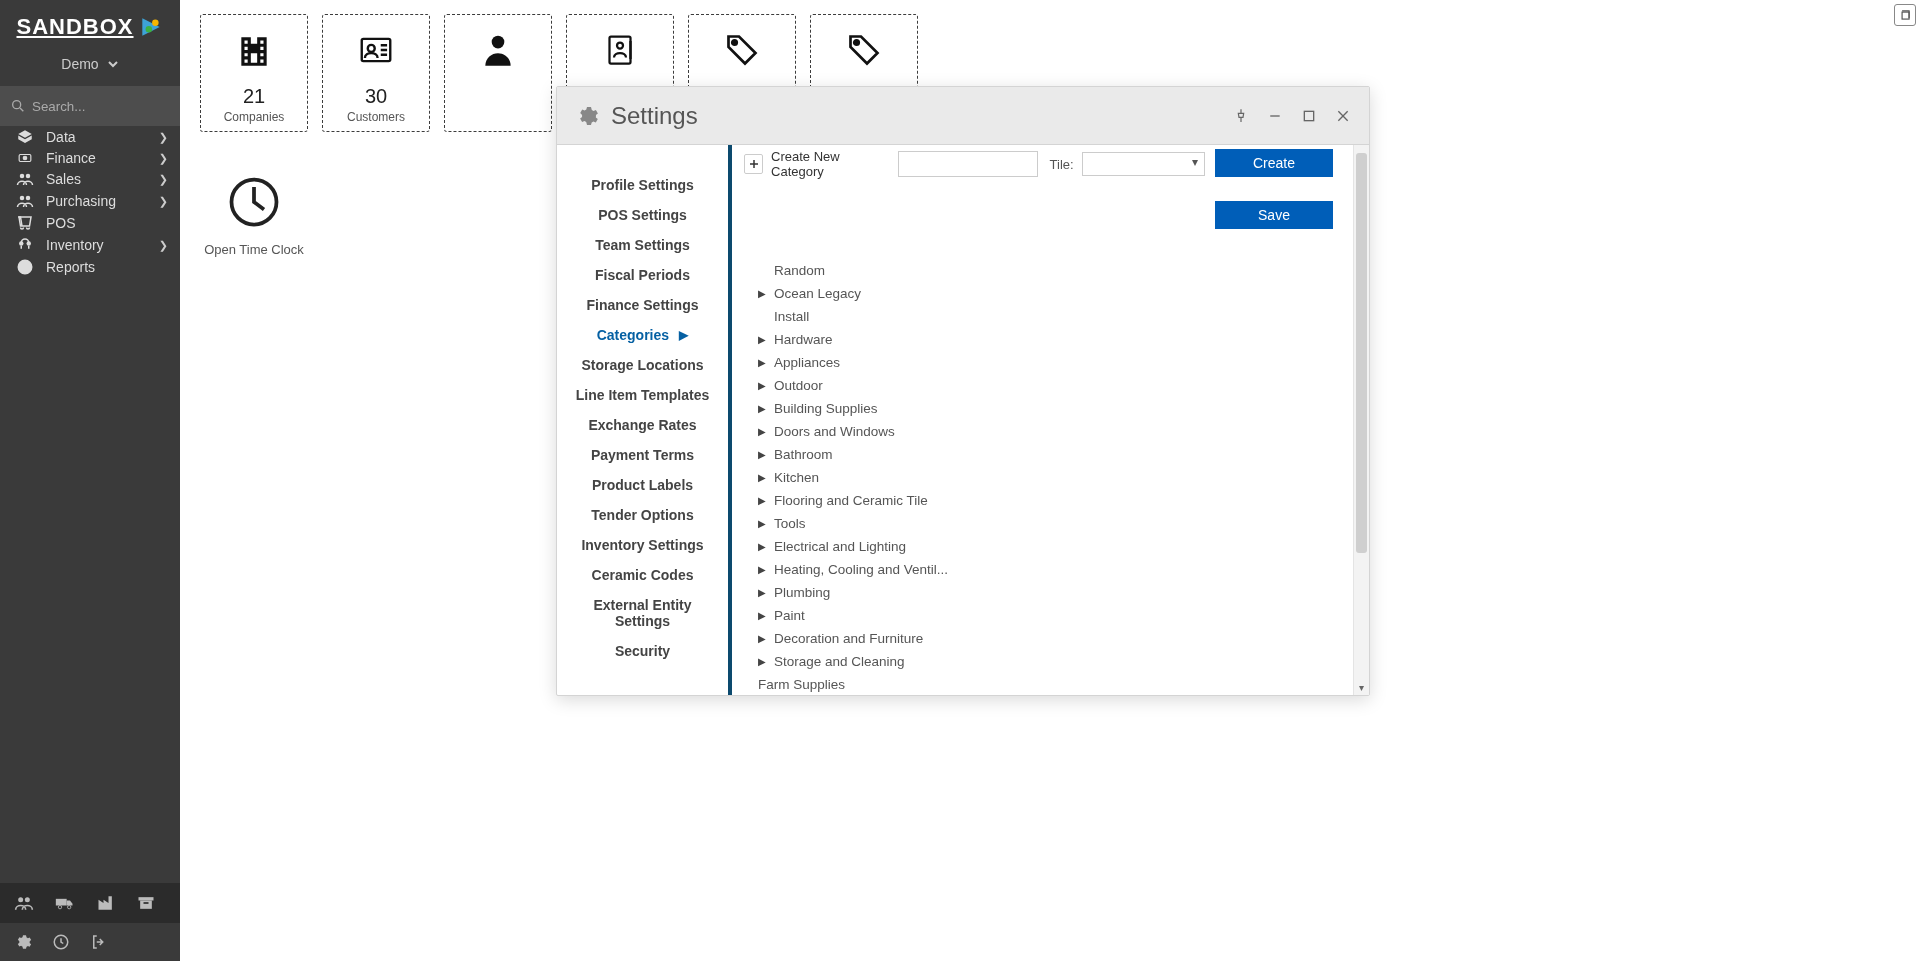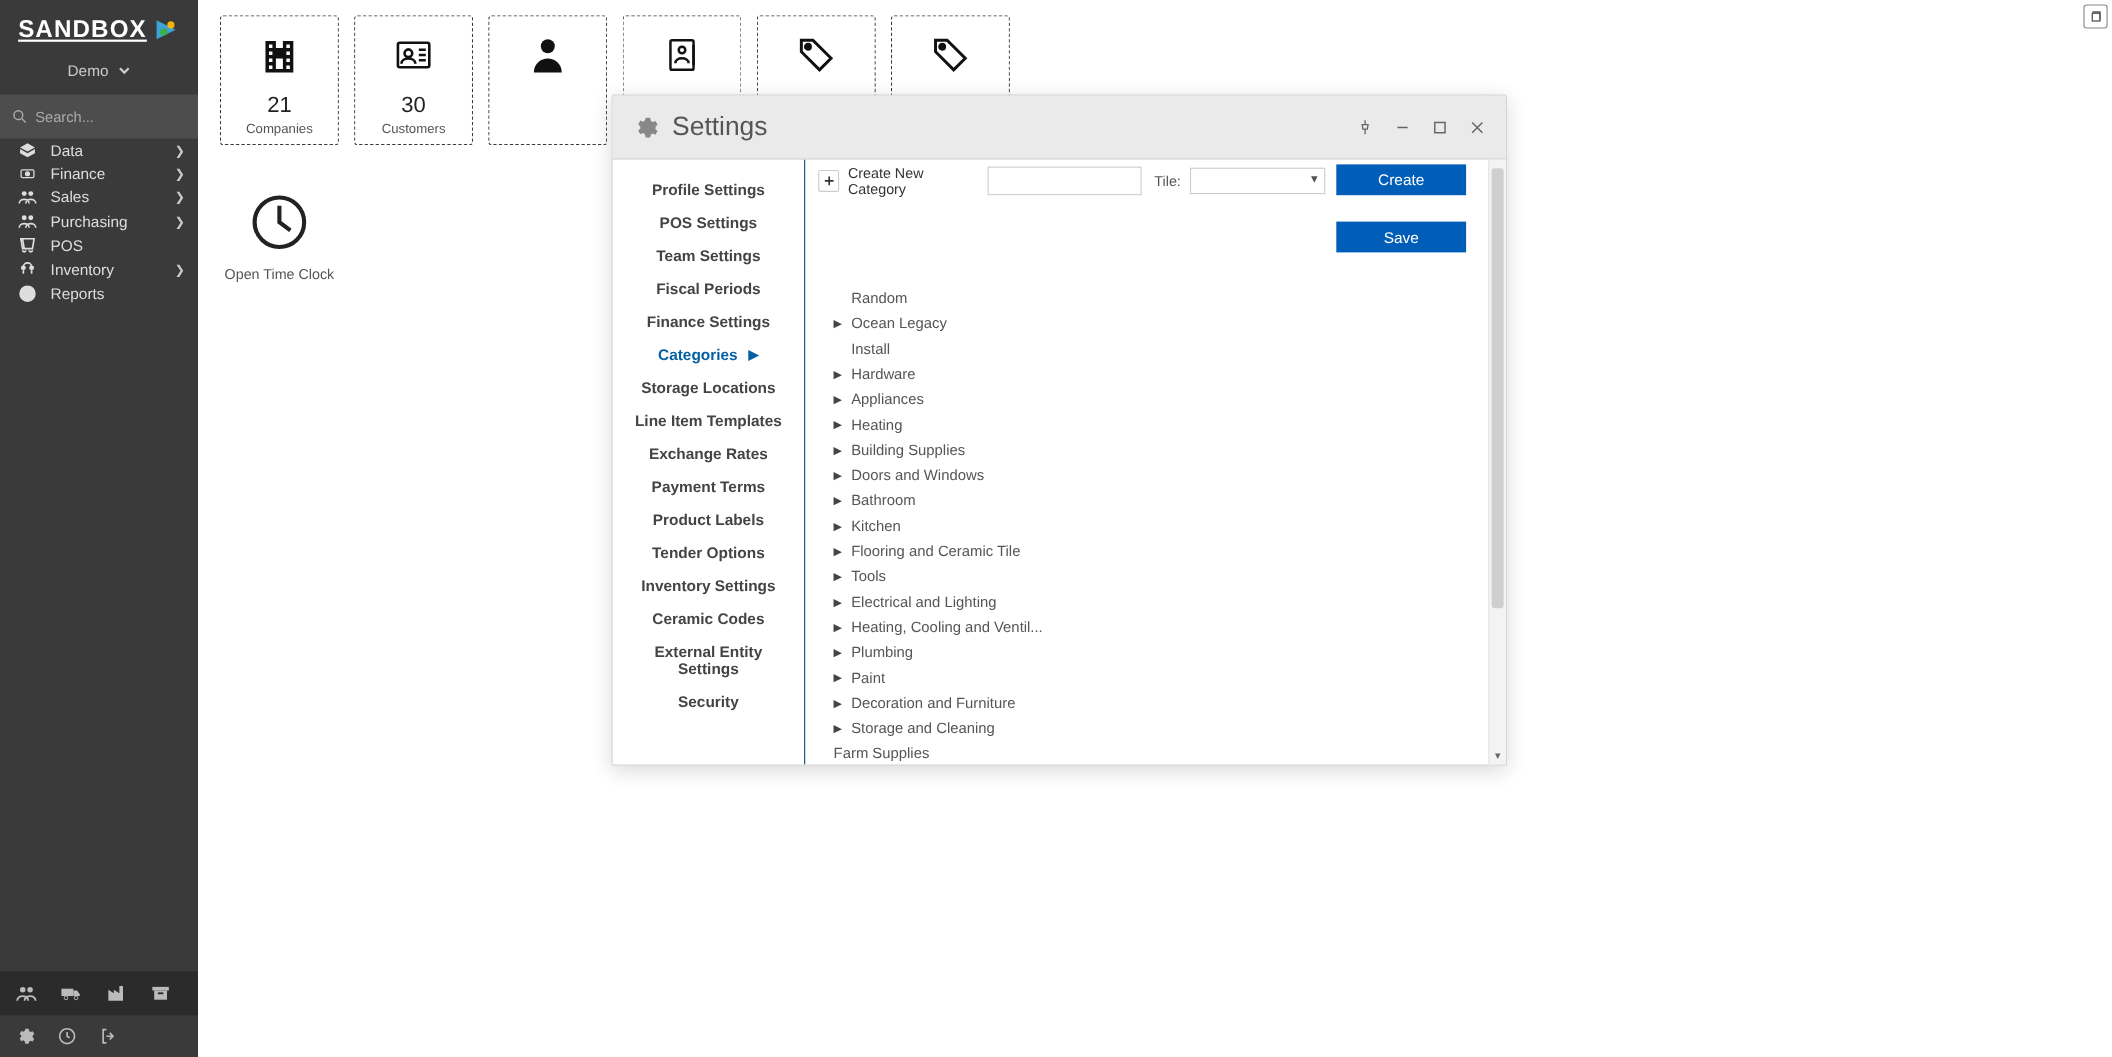--- a/index.html
+++ b/index.html
@@ -43,21 +43,21 @@
   .clock-area .cl{margin-top:10px;font-size:13px;color:#555;}
 
   .topright{position:absolute;top:4px;right:4px;width:22px;height:22px;border:1px solid #888;border-radius:3px;display:flex;align-items:center;justify-content:center;color:#555;cursor:pointer;}
 
   .modal{position:absolute;left:376px;top:86px;width:814px;height:610px;background:#fff;border:1px solid var(--border);box-shadow:0 4px 18px rgba(0,0,0,.15);display:flex;flex-direction:column;border-radius:2px;}
   .modal-head{height:58px;background:#eaeaea;display:flex;align-items:center;padding:0 18px;border-bottom:1px solid var(--border);}
   .modal-title{font-size:24px;color:#555;display:flex;align-items:center;gap:12px;}
   .modal-controls{margin-left:auto;display:flex;gap:18px;color:#555;font-size:16px;}
   .modal-controls span{cursor:pointer;display:inline-flex;}
   .modal-body{flex:1;display:flex;overflow:hidden;}
-  .mleft{width:175px;border-right:1px solid #0c4a6e;padding:12px 0;overflow:auto;}
+  .mleft{width:175px;border-right:4px solid #0c4a6e;padding:25px 0;overflow:auto;}
   .mleft .mitem{padding:7px 10px;text-align:center;font-weight:600;color:#444;cursor:pointer;font-size:14px;}
   .mleft .mitem.active{color:var(--blue);display:flex;align-items:center;justify-content:center;gap:6px;}
   .mleft .mitem.active::after{content:"▶";font-size:12px;margin-left:4px;}
   .mright{flex:1;position:relative;display:flex;}
   .mright-content{flex:1;padding:4px 12px 0 12px;overflow:auto;}
   .plus-btn{width:20px;height:20px;border:1px solid #ccc;border-radius:2px;display:inline-flex;align-items:center;justify-content:center;font-size:12px;color:#333;cursor:pointer;}
   .create-label{color:#333;font-size:13px;}
   .create-input{width:140px;height:26px;border:1px solid #ccc;padding:2px 4px;}
   .color-label{color:#555;font-size:13px;margin-left:4px;}
   .color-select{width:130px;height:24px;border:1px solid #ccc;background:#fff;position:relative;cursor:pointer;}
@@ -383,21 +383,21 @@
               <div class="cat-item">
                 <span class="arrow">▶</span>
                 <span>Hardware</span>
               </div>
               <div class="cat-item">
                 <span class="arrow">▶</span>
                 <span>Appliances</span>
               </div>
               <div class="cat-item">
                 <span class="arrow">▶</span>
-                <span>Heating</span>
+                <span>Outdoor</span>
               </div>
               <div class="cat-item">
                 <span class="arrow">▶</span>
                 <span>Building Supplies</span>
               </div>
               <div class="cat-item">
                 <span class="arrow">▶</span>
                 <span>Doors and Windows</span>
               </div>
               <div class="cat-item">

